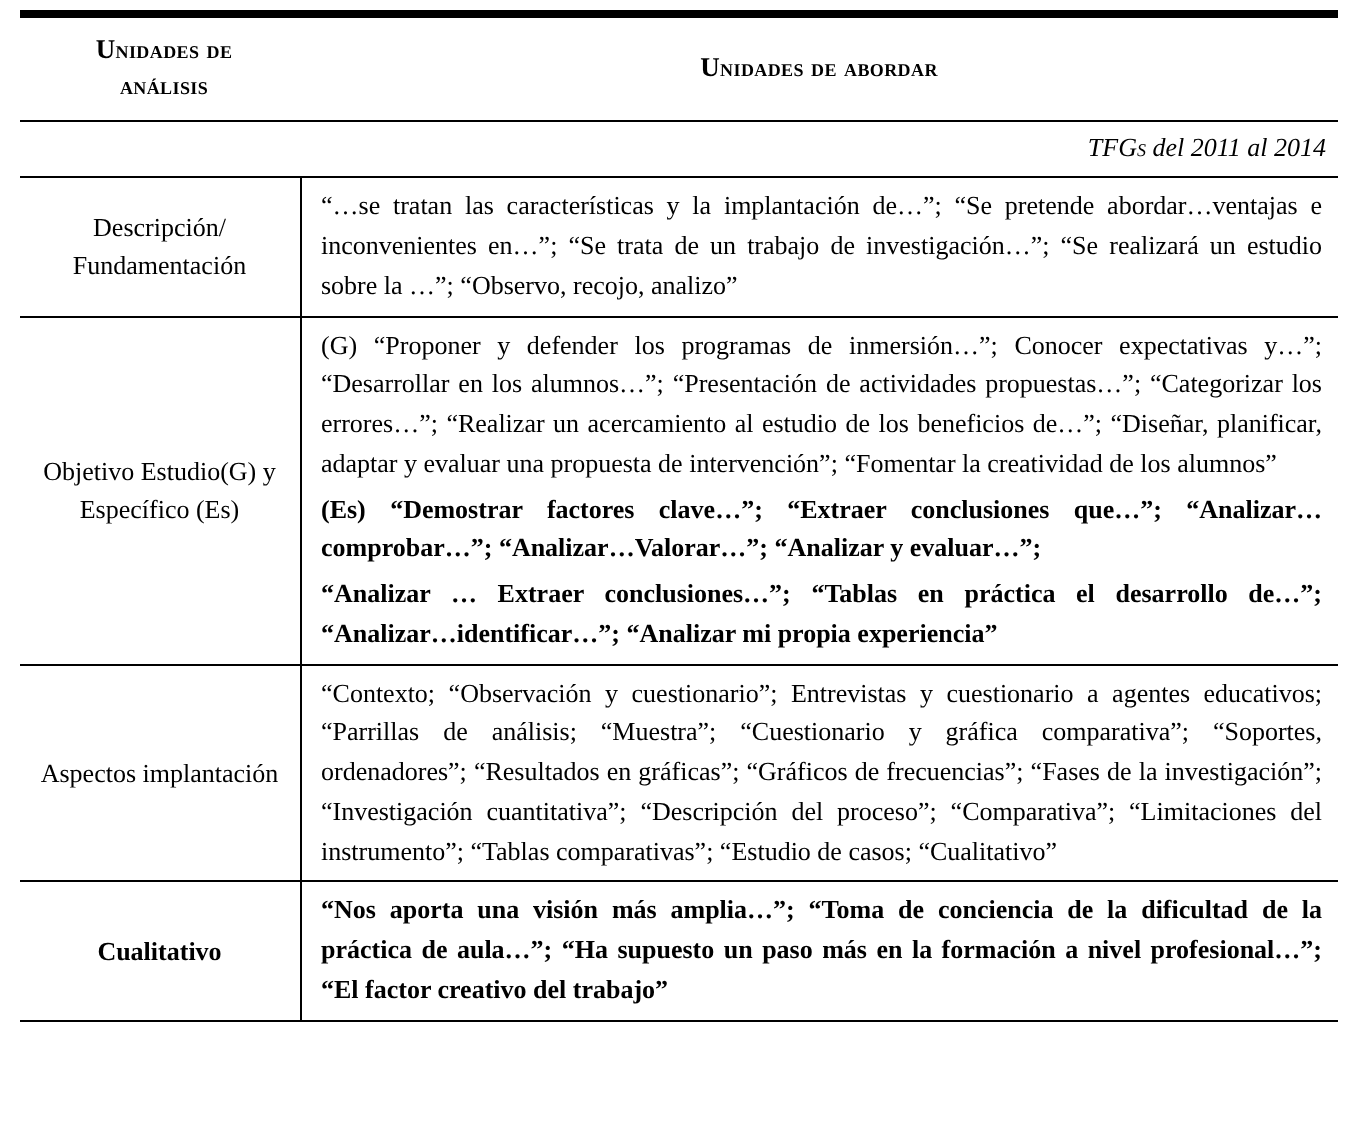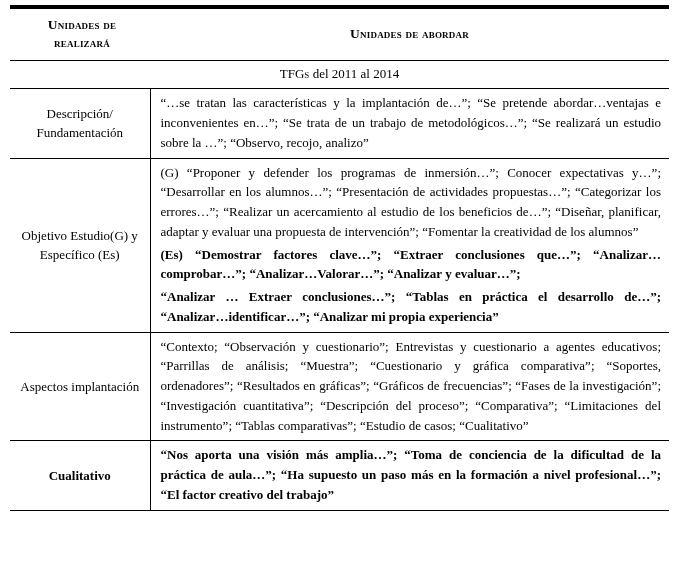--- a/index.html
+++ b/index.html
@@ -47,24 +47,25 @@
     text-align: center;
     vertical-align: middle;
     padding: 7px 6px 8px 6px;
     border-bottom: 1.3px solid #000000;
     line-height: 1.35;
   }
   .hdr-cell.left-col { padding-left: 14px; padding-right: 10px; }
 
   
   .span-cell {
+    font-style: italic;
     font-size: 13px;
     padding: 5px 6px 5px 6px;
     border-bottom: 1.1px solid #000000;
-    text-align: center;
+    text-align: right;
     line-height: 1.3;
   }
   .span-cell .sc { font-variant: small-caps; }
 
   
   .cat-cell {
     width: 140px;
     text-align: center;
     vertical-align: middle;
     font-size: 13px;
@@ -106,33 +107,33 @@
 
   <div class="rule-top"></div>
 
   <table class="analysis-table">
     <colgroup>
       <col class="col-analysis">
       <col class="col-registro">
     </colgroup>
     <thead>
       <tr>
-        <th class="hdr-cell left-col">Unidades de realizará</th>
+        <th class="hdr-cell left-col">Unidades de análisis</th>
         <th class="hdr-cell">Unidades de abordar</th>
       </tr>
     </thead>
     <tbody>
       <tr>
         <td class="span-cell" colspan="2"><span class="sc">TFGs</span><span> del 2011 al 2014</span></td>
       </tr>
 
       <tr>
         <td class="cat-cell">Descripción/ Fundamentación</td>
         <td class="content-cell">
-          <p>“…se tratan las características y la implantación de…”; “Se pretende abordar…ventajas e inconvenientes en…”; “Se trata de un trabajo de metodológicos…”; “Se realizará un estudio sobre la …”; “Observo, recojo, analizo”</p>
+          <p>“…se tratan las características y la implantación de…”; “Se pretende abordar…ventajas e inconvenientes en…”; “Se trata de un trabajo de investigación…”; “Se realizará un estudio sobre la …”; “Observo, recojo, analizo”</p>
         </td>
       </tr>
 
 
       <tr>
         <td class="cat-cell">Objetivo Estudio(G) y Específico (Es)</td>
         <td class="content-cell">
           <p>(G) “Proponer y defender los programas de inmersión…”; Conocer expectativas y…”; “Desarrollar en los alumnos…”; “Presentación de actividades propuestas…”; “Categorizar los errores…”; “Realizar un acercamiento al estudio de los beneficios de…”; “Diseñar, planificar, adaptar y evaluar una propuesta de intervención”; “Fomentar la creatividad de los alumnos”</p>
           <p>(Es) “Demostrar factores clave…”; “Extraer conclusiones que…”; “Analizar…comprobar…”; “Analizar…Valorar…”; “Analizar y evaluar…”;</p>
           <p>“Analizar … Extraer conclusiones…”; “Tablas en práctica el desarrollo de…”; “Analizar…identificar…”; “Analizar mi propia experiencia”</p>

